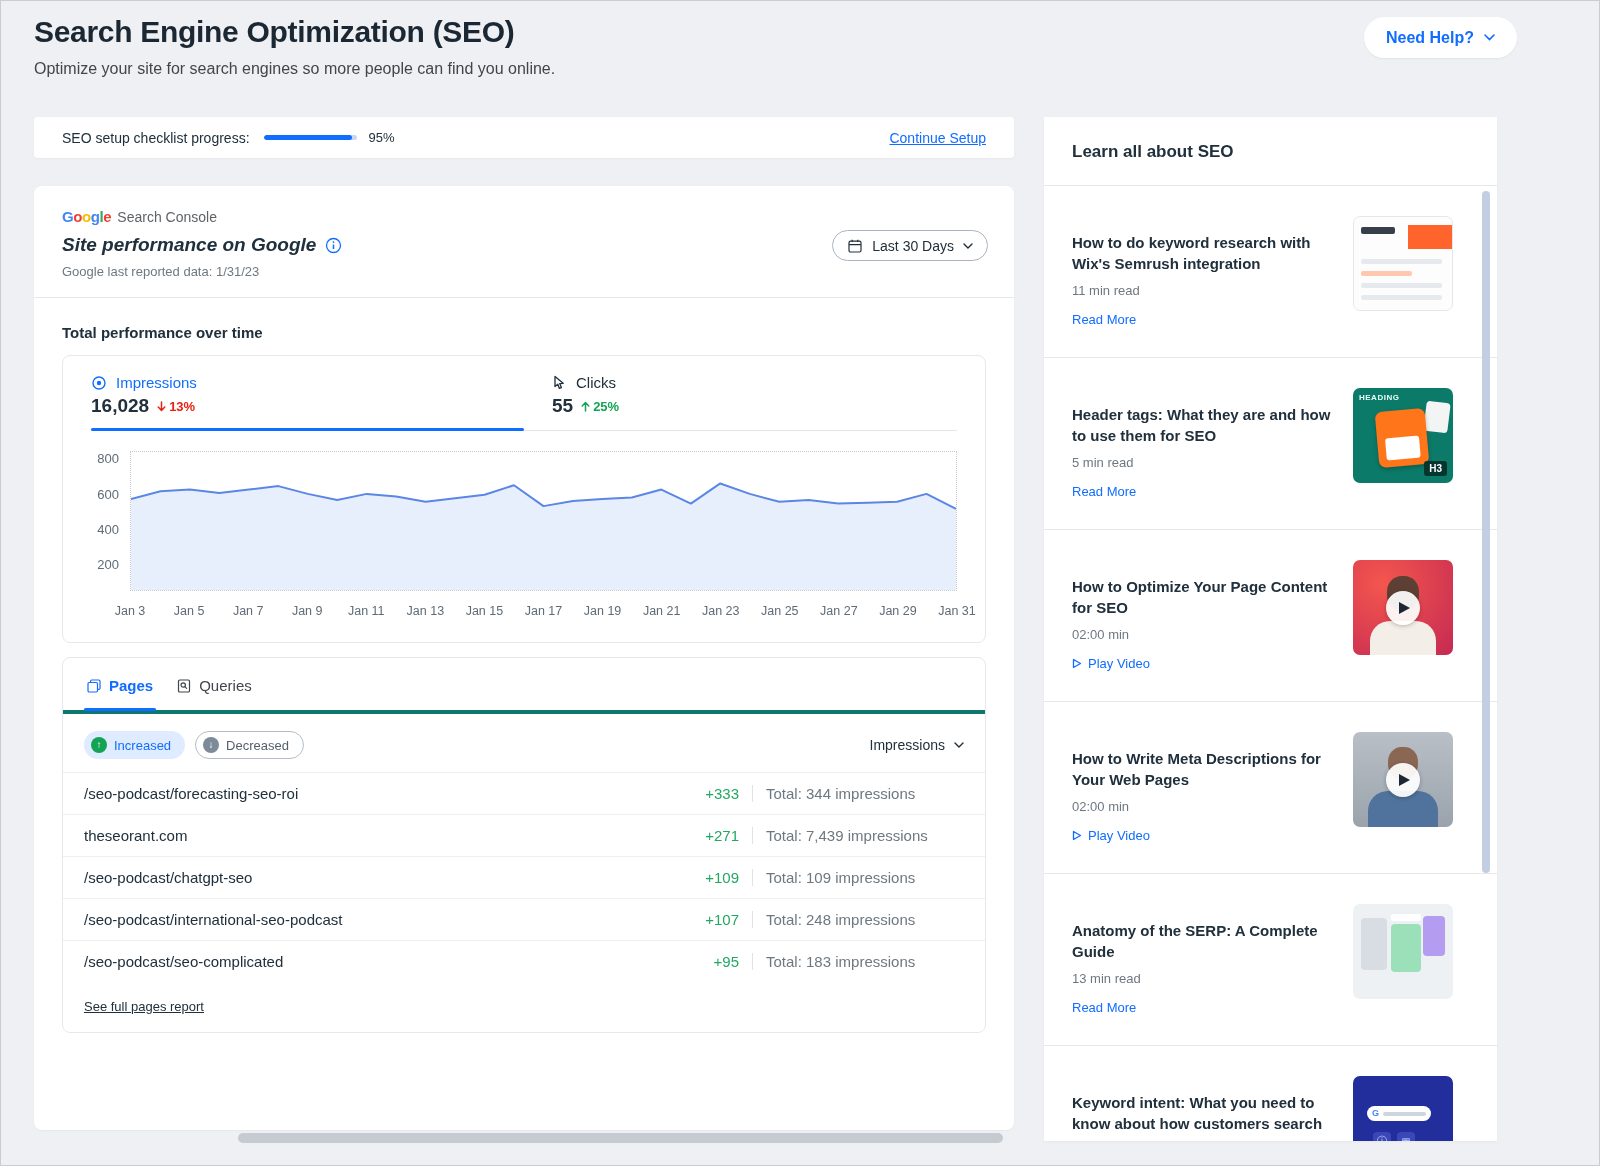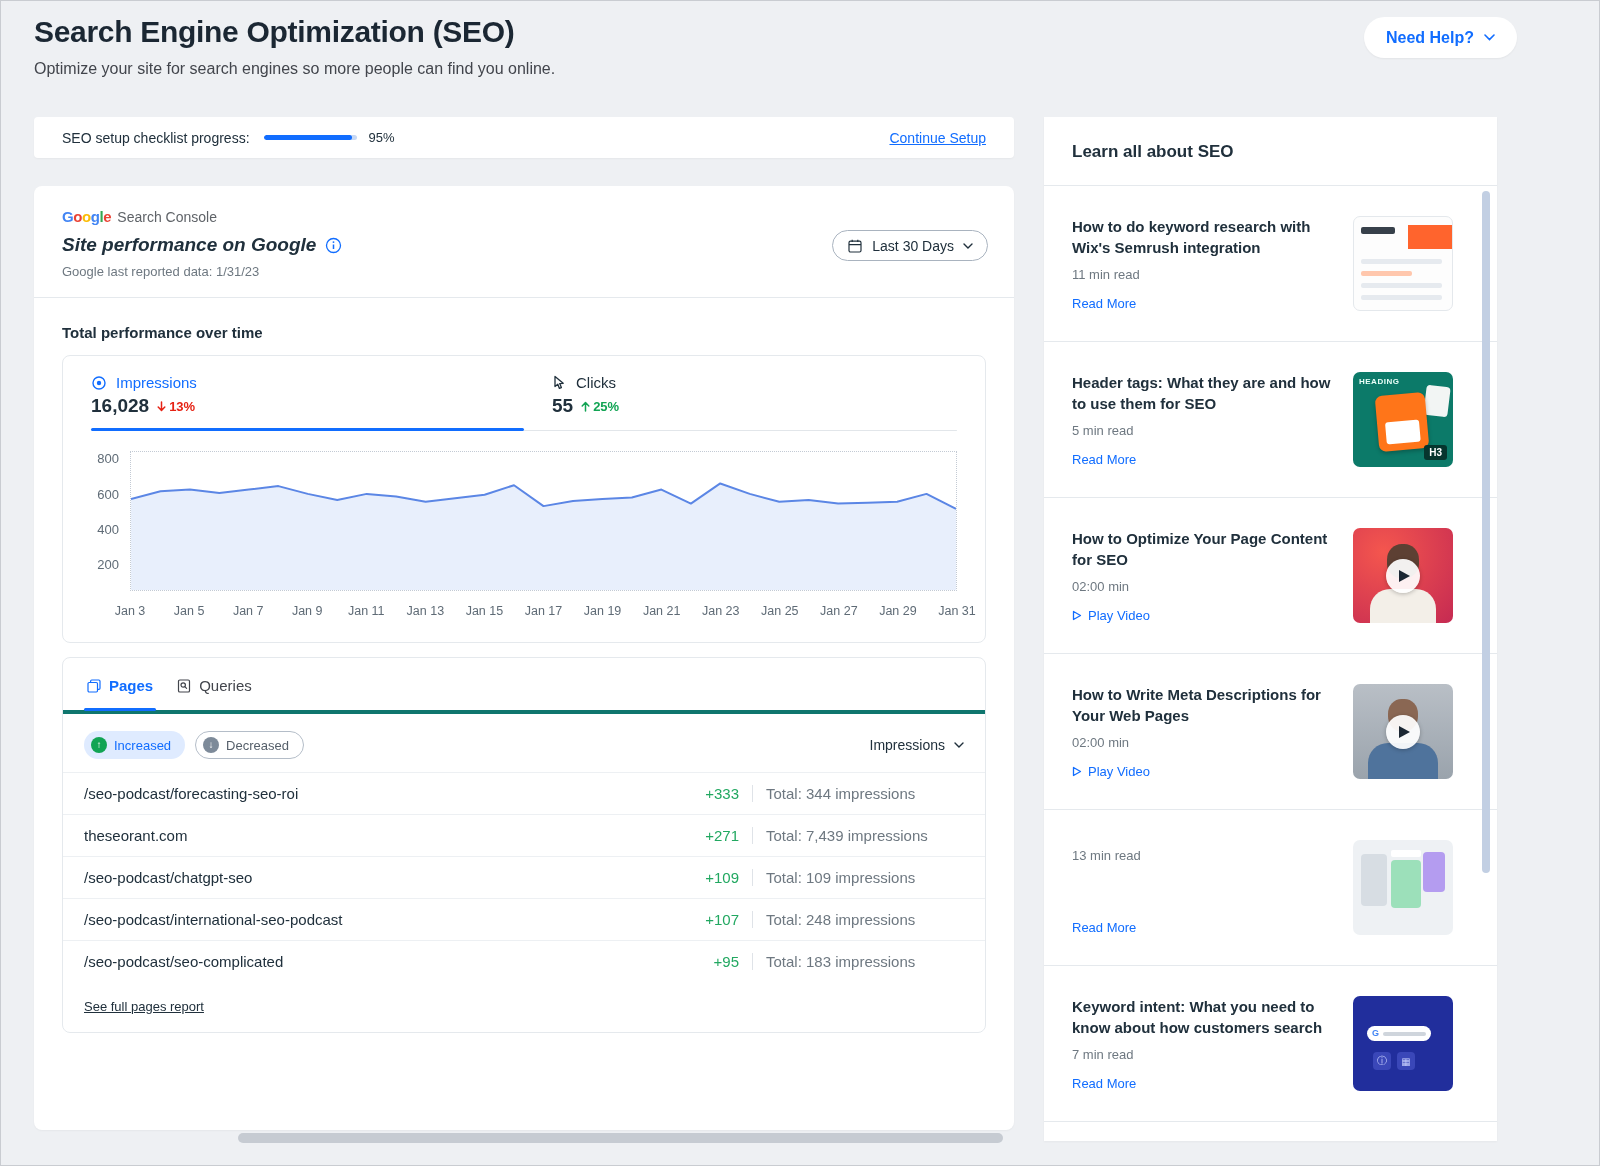--- a/index.html
+++ b/index.html
@@ -90,21 +90,21 @@
   .change-row{display:flex;align-items:center;padding:12px 21px;border-top:1px solid #edf0f3;font-size:15px;}
   .row-page{color:#20303c;}
   .row-right{margin-left:auto;display:flex;align-items:center;}
   .row-delta{color:#22a861;min-width:52px;text-align:right;font-weight:500;}
   .row-total{color:#6e7881;border-left:1px solid #dfe3e8;margin-left:13px;padding-left:13px;min-width:212px;}
   .report-link{display:inline-block;margin:17px 21px 18px;font-size:13px;color:#20303c;text-decoration:underline;cursor:pointer;}
   
   .learn-panel{position:absolute;left:1043px;top:116px;width:453px;height:1024px;background:#fff;box-shadow:0 1px 2px rgba(0,0,0,.04);overflow:hidden;}
   .learn-header{padding:25px 28px 23px;font-size:17px;font-weight:700;border-bottom:1px solid #e5e9ed;}
   .article{display:flex;gap:18px;padding:30px 44px 30px 28px;border-bottom:1px solid #e5e9ed;}
-  .article-left{flex:1;display:flex;flex-direction:column;min-height:95px;}
+  .article-left{flex:1;display:flex;flex-direction:column;min-height:95px;margin-top:16px;}
   .article-title{font-size:15px;font-weight:700;line-height:1.42;color:#20303c;}
   .article-meta{margin-top:8px;font-size:13px;color:#6e7881;}
   .article-action{margin-top:auto;font-size:13px;color:#116dff;display:flex;align-items:center;gap:6px;cursor:pointer;}
   .thumb{width:100px;height:95px;border-radius:7px;flex:none;position:relative;overflow:hidden;cursor:pointer;}
   
   .thumb-1{background:#fdfdfd;border:1px solid #e4e8ec;}
   .thumb-1 .t1-orange{position:absolute;right:0;top:8px;width:44px;height:24px;background:#ff642d;}
   .thumb-1 .t1-head{position:absolute;left:7px;top:10px;width:34px;height:7px;background:#37404a;border-radius:2px;}
   .thumb-1 .t1-line{position:absolute;left:7px;right:10px;height:5px;background:#e6eaef;border-radius:2px;}
   .thumb-1 .t1-line.o{background:#ffc7ad;right:40px;}
@@ -446,20 +446,21 @@
       </div>
       <div class="thumb thumb-4">
         <div class="t4-head"></div>
         <div class="t4-body"></div>
         <div class="play-overlay"></div>
       </div>
     </div>
 
     <div class="article">
       <div class="article-left">
+        <div class="article-title">Anatomy of the SERP: A Complete Guide</div>
         <div class="article-meta">13 min read</div>
         <a class="article-action">
             <span>Read More</span>
           </a>
       </div>
       <div class="thumb thumb-5">
         <div class="t5-a"></div>
         <div class="t5-d"></div>
         <div class="t5-b"></div>
         <div class="t5-c"></div>

